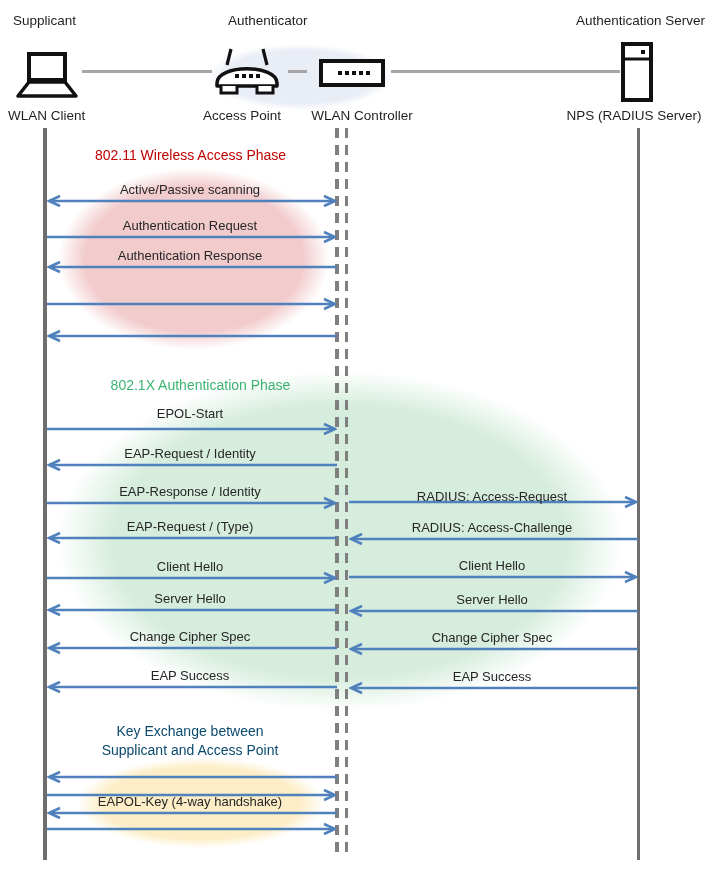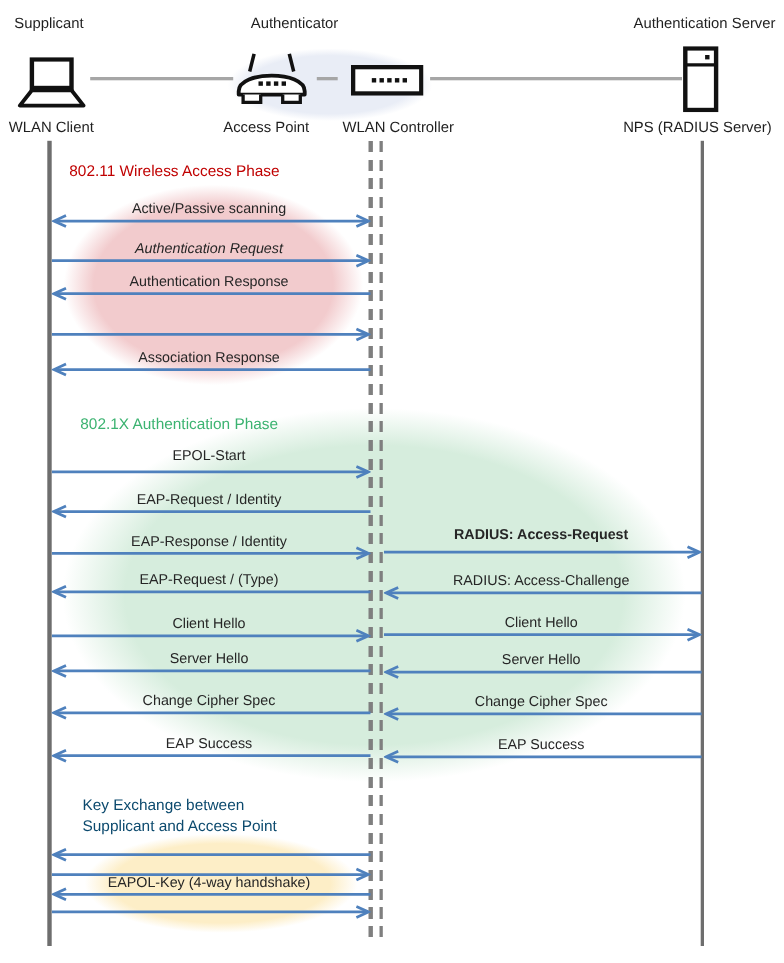--- a/index.html
+++ b/index.html
@@ -10,21 +10,21 @@
   .abs{position:absolute;}
   .role-label{font-size:13.5px;color:#1f1f1f;white-space:nowrap;}
   .dev-label{font-size:13.5px;color:#1f1f1f;text-align:center;white-space:nowrap;}
   .conn{height:3px;background:#a6a6a6;top:70px;}
   .ellipse{background:radial-gradient(closest-side,var(--c) 80%,rgba(255,255,255,0) 100%);}
   .lifeline-solid{width:3.5px;background:#6e6e6e;top:128px;height:732px;}
   .lifeline-dashed{
     width:3.5px;top:128px;height:726px;
     background:repeating-linear-gradient(180deg,#7f7f7f 0 10px,rgba(0,0,0,0) 10px 17px);
   }
-  .phase-title{font-size:14px;text-align:left;white-space:nowrap;line-height:19px;}
+  .phase-title{font-size:14px;text-align:center;white-space:nowrap;line-height:19px;}
   .msg-label{
     position:absolute;font-size:13px;color:#262626;text-align:center;
     width:280px;white-space:nowrap;z-index:5;line-height:16px;
   }
   .msg-arrow{position:absolute;z-index:4;}
   .icon{z-index:3;}
   svg{display:block;}
 </style>
 </head>
 <body>
@@ -100,41 +100,40 @@
   </div>
 
 <div class="msg-label" style="left: 50px; top: 182px;">Active/Passive scanning</div>
     <div class="msg-arrow" style="left: 47px; top: 194px;">
       <svg width="290" height="14" viewBox="0 0 290 14">
         <line x1="4" y1="7" x2="286" y2="7" stroke="#4f81bd" stroke-width="2.5"></line>
         <polyline points="277,2 288,7 277,12" fill="none" stroke="#4f81bd" stroke-width="2.5" stroke-linejoin="miter"></polyline>
         <polyline points="13,2 2,7 13,12" fill="none" stroke="#4f81bd" stroke-width="2.5" stroke-linejoin="miter"></polyline>
       </svg>
     </div>
-    <div class="msg-label" style="left: 50px; top: 218px; font-style: italic;">Authentication Request</div>
+    <div class="msg-label" style="left: 50px; top: 218px;">Authentication Request</div>
     <div class="msg-arrow" style="left: 47px; top: 230px;">
       <svg width="290" height="14" viewBox="0 0 290 14">
         <line x1="0" y1="7" x2="286" y2="7" stroke="#4f81bd" stroke-width="2.5"></line>
         <polyline points="277,2 288,7 277,12" fill="none" stroke="#4f81bd" stroke-width="2.5" stroke-linejoin="miter"></polyline>
       </svg>
     </div>
     <div class="msg-label" style="left: 50px; top: 248px;">Authentication Response</div>
     <div class="msg-arrow" style="left: 47px; top: 260px;">
       <svg width="290" height="14" viewBox="0 0 290 14">
         <line x1="4" y1="7" x2="290" y2="7" stroke="#4f81bd" stroke-width="2.5"></line>
         <polyline points="13,2 2,7 13,12" fill="none" stroke="#4f81bd" stroke-width="2.5" stroke-linejoin="miter"></polyline>
       </svg>
     </div>
     <div class="msg-arrow" style="left: 47px; top: 297px;">
       <svg width="290" height="14" viewBox="0 0 290 14">
         <line x1="0" y1="7" x2="286" y2="7" stroke="#4f81bd" stroke-width="2.5"></line>
         <polyline points="277,2 288,7 277,12" fill="none" stroke="#4f81bd" stroke-width="2.5" stroke-linejoin="miter"></polyline>
       </svg>
     </div>
-    <div class="msg-label" style="left: 50px; top: 317px;">Association Response</div>
     <div class="msg-arrow" style="left: 47px; top: 329px;">
       <svg width="290" height="14" viewBox="0 0 290 14">
         <line x1="4" y1="7" x2="290" y2="7" stroke="#4f81bd" stroke-width="2.5"></line>
         <polyline points="13,2 2,7 13,12" fill="none" stroke="#4f81bd" stroke-width="2.5" stroke-linejoin="miter"></polyline>
       </svg>
     </div>
     <div class="msg-label" style="left: 50px; top: 406px;">EPOL-Start</div>
     <div class="msg-arrow" style="left: 47px; top: 422px;">
       <svg width="290" height="14" viewBox="0 0 290 14">
         <line x1="0" y1="7" x2="286" y2="7" stroke="#4f81bd" stroke-width="2.5"></line>
@@ -208,21 +207,21 @@
         <line x1="4" y1="7" x2="290" y2="7" stroke="#4f81bd" stroke-width="2.5"></line>
         <polyline points="13,2 2,7 13,12" fill="none" stroke="#4f81bd" stroke-width="2.5" stroke-linejoin="miter"></polyline>
       </svg>
     </div>
     <div class="msg-arrow" style="left: 47px; top: 822px;">
       <svg width="290" height="14" viewBox="0 0 290 14">
         <line x1="0" y1="7" x2="286" y2="7" stroke="#4f81bd" stroke-width="2.5"></line>
         <polyline points="277,2 288,7 277,12" fill="none" stroke="#4f81bd" stroke-width="2.5" stroke-linejoin="miter"></polyline>
       </svg>
     </div>
-    <div class="msg-label" style="left: 352px; top: 478px; font-weight: bold;">RADIUS: Access-Request</div>
+    <div class="msg-label" style="left: 352px; top: 489px;">RADIUS: Access-Request</div>
     <div class="msg-arrow" style="left: 349px; top: 495px;">
       <svg width="289" height="14" viewBox="0 0 289 14">
         <line x1="0" y1="7" x2="285" y2="7" stroke="#4f81bd" stroke-width="2.5"></line>
         <polyline points="276,2 287,7 276,12" fill="none" stroke="#4f81bd" stroke-width="2.5" stroke-linejoin="miter"></polyline>
       </svg>
     </div>
     <div class="msg-label" style="left: 352px; top: 520px;">RADIUS: Access-Challenge</div>
     <div class="msg-arrow" style="left: 349px; top: 532px;">
       <svg width="289" height="14" viewBox="0 0 289 14">
         <line x1="4" y1="7" x2="289" y2="7" stroke="#4f81bd" stroke-width="2.5"></line>

